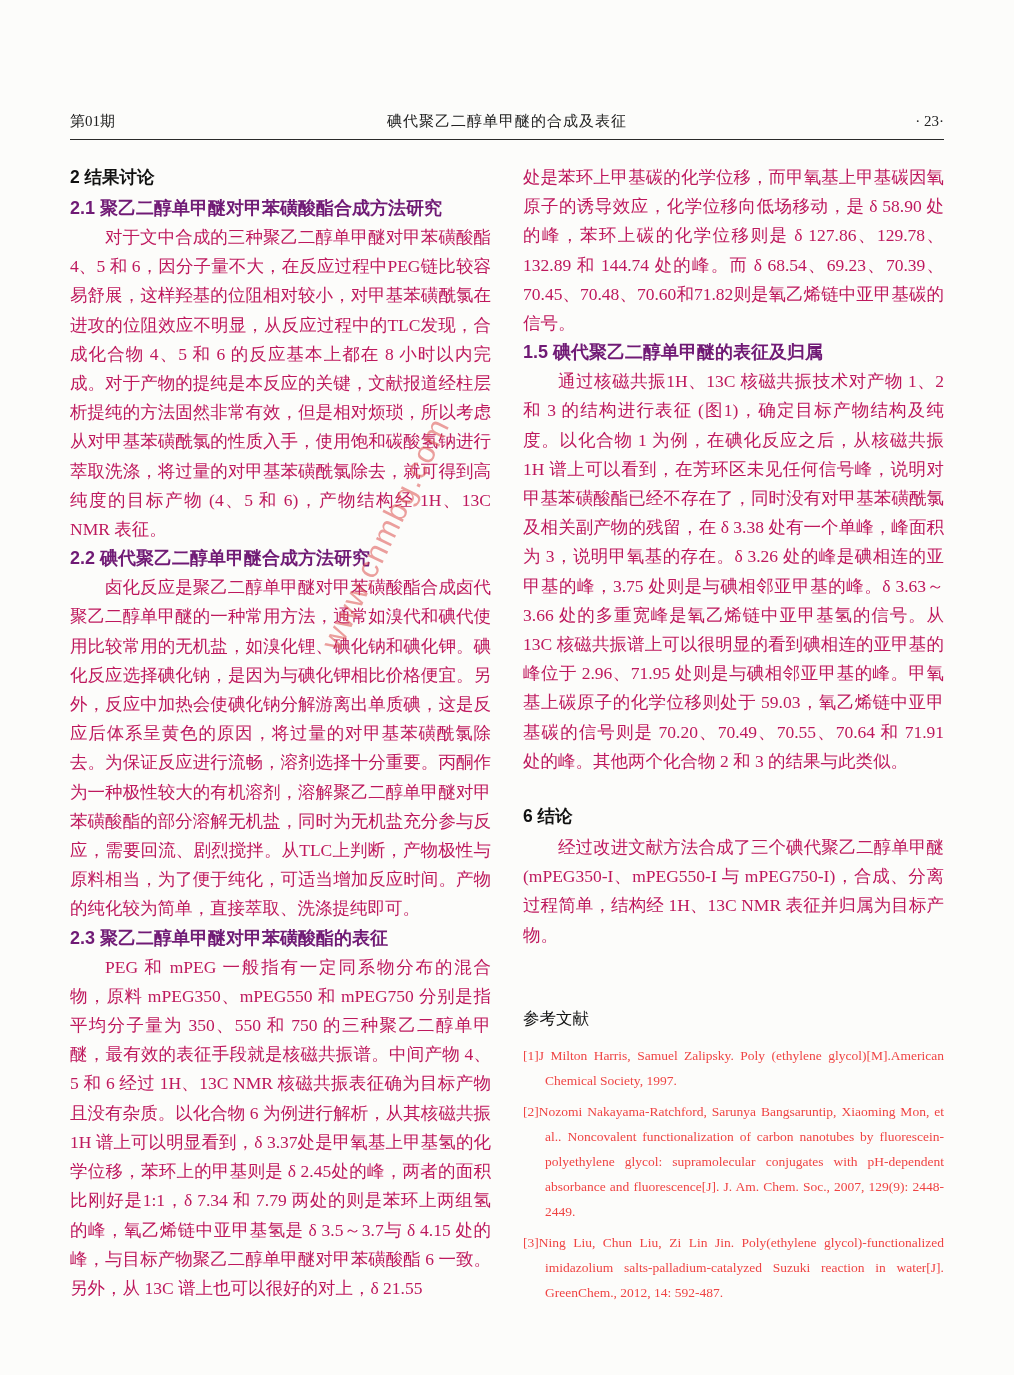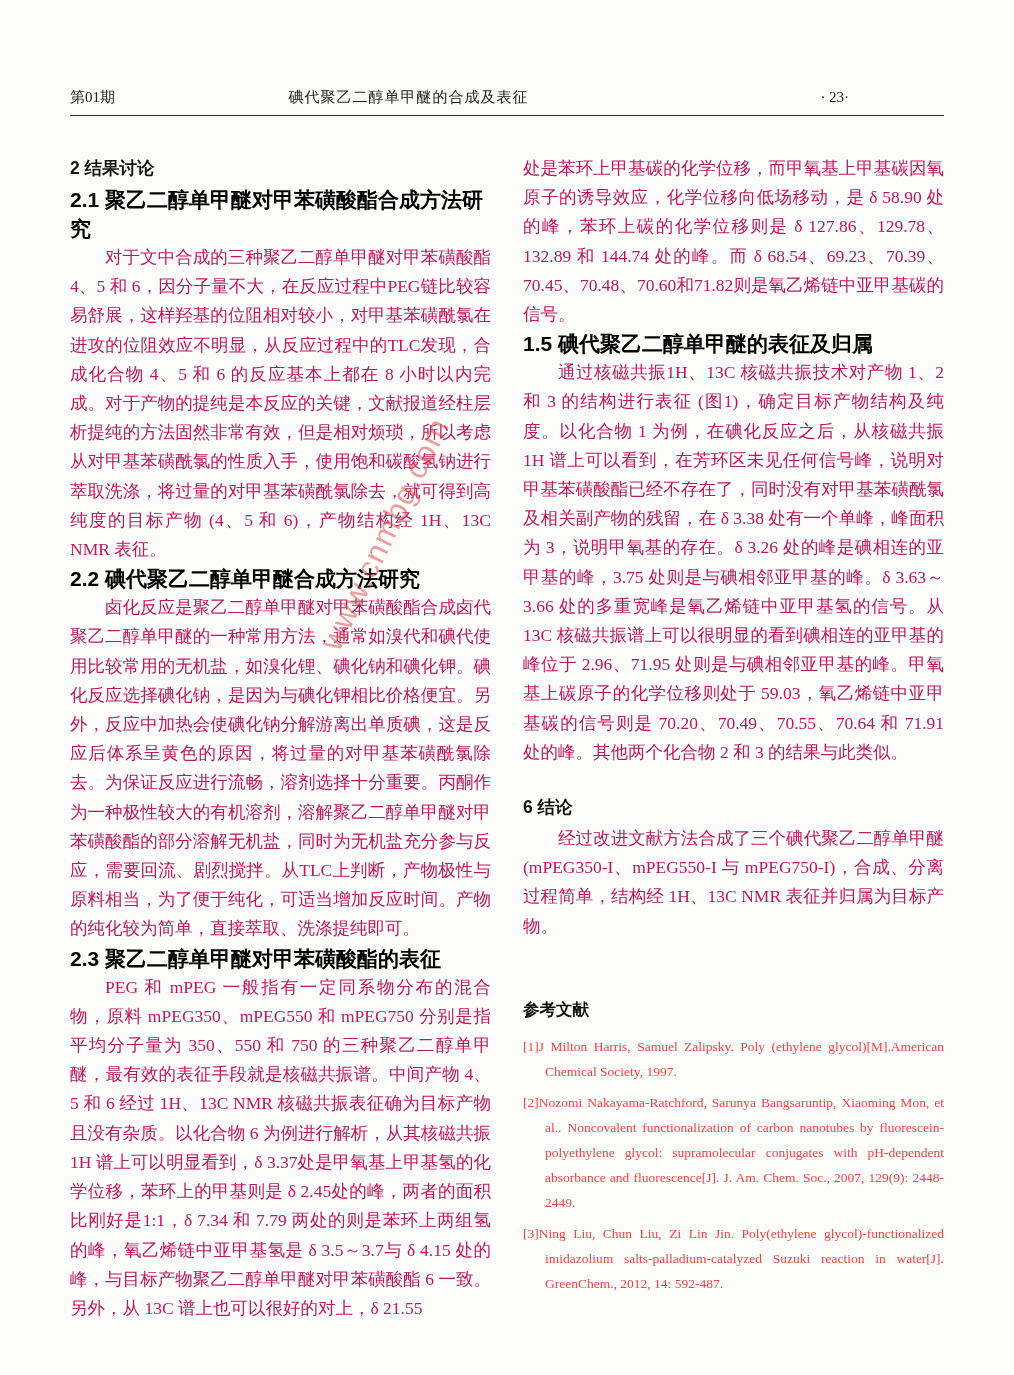--- a/index.html
+++ b/index.html
@@ -13,72 +13,72 @@
     margin: 0 auto;
     background: #fcfcfa;
     overflow: hidden;
     color: #1a1a1a;
   }
 
   .page-header {
     display: flex;
     align-items: baseline;
     padding: 0 70px;
-    margin-top: 88px;
+    margin-top: 112px;
     font-size: 15px;
     color: #222;
   }
   .page-header .hdr-left  { flex: 1; text-align: left; }
-  .page-header .hdr-center{ flex: 2; letter-spacing: 1px; }
-  .page-header .hdr-right { flex: 1; text-align: center; }
+  .page-header .hdr-center{ flex: 2; text-align: center; letter-spacing: 1px; }
+  .page-header .hdr-right { flex: 1; text-align: right; }
 
   .rule {
     margin: 8px 70px 0 70px;
     border-top: 1.6px solid #2a2a2a;
     height: 0;
   }
 
   .columns {
     display: flex;
     gap: 32px;
     padding: 0 70px;
-    margin-top: 38px;
+    margin-top: 23px;
   }
   .col { flex: 1; min-width: 0; }
 
   .h1 {
     font-family: "Liberation Sans", sans-serif;
     font-weight: bold;
     font-size: 17.5px;
     line-height: 29px;
     margin: 0 0 2px 0;
     color: #111;
   }
   .h2 {
     font-family: "Liberation Sans", sans-serif;
     font-weight: bold;
-    font-size: 21px;
+    font-size: 18px;
     line-height: 29px;
     margin: 0;
-    color: #000000;
+    color: #701a75;
   }
   .para {
     font-size: 17.5px;
     line-height: 29.2px;
     text-align: justify;
     text-indent: 2em;
     color: #be185d;
   }
   .para.noindent { text-indent: 0; }
   .conclusion-gap { margin-top: 26px; }
   .refs-gap { margin-top: 54px; }
 
   .refs-title {
     font-family: "Liberation Sans", sans-serif;
-    font-weight: bold;
+    font-weight: normal;
     font-size: 16.5px;
     line-height: 29px;
     margin-bottom: 10px;
     color: #111;
   }
   .ref {
     font-size: 13.5px;
     line-height: 25px;
     text-align: justify;
     padding-left: 22px;

